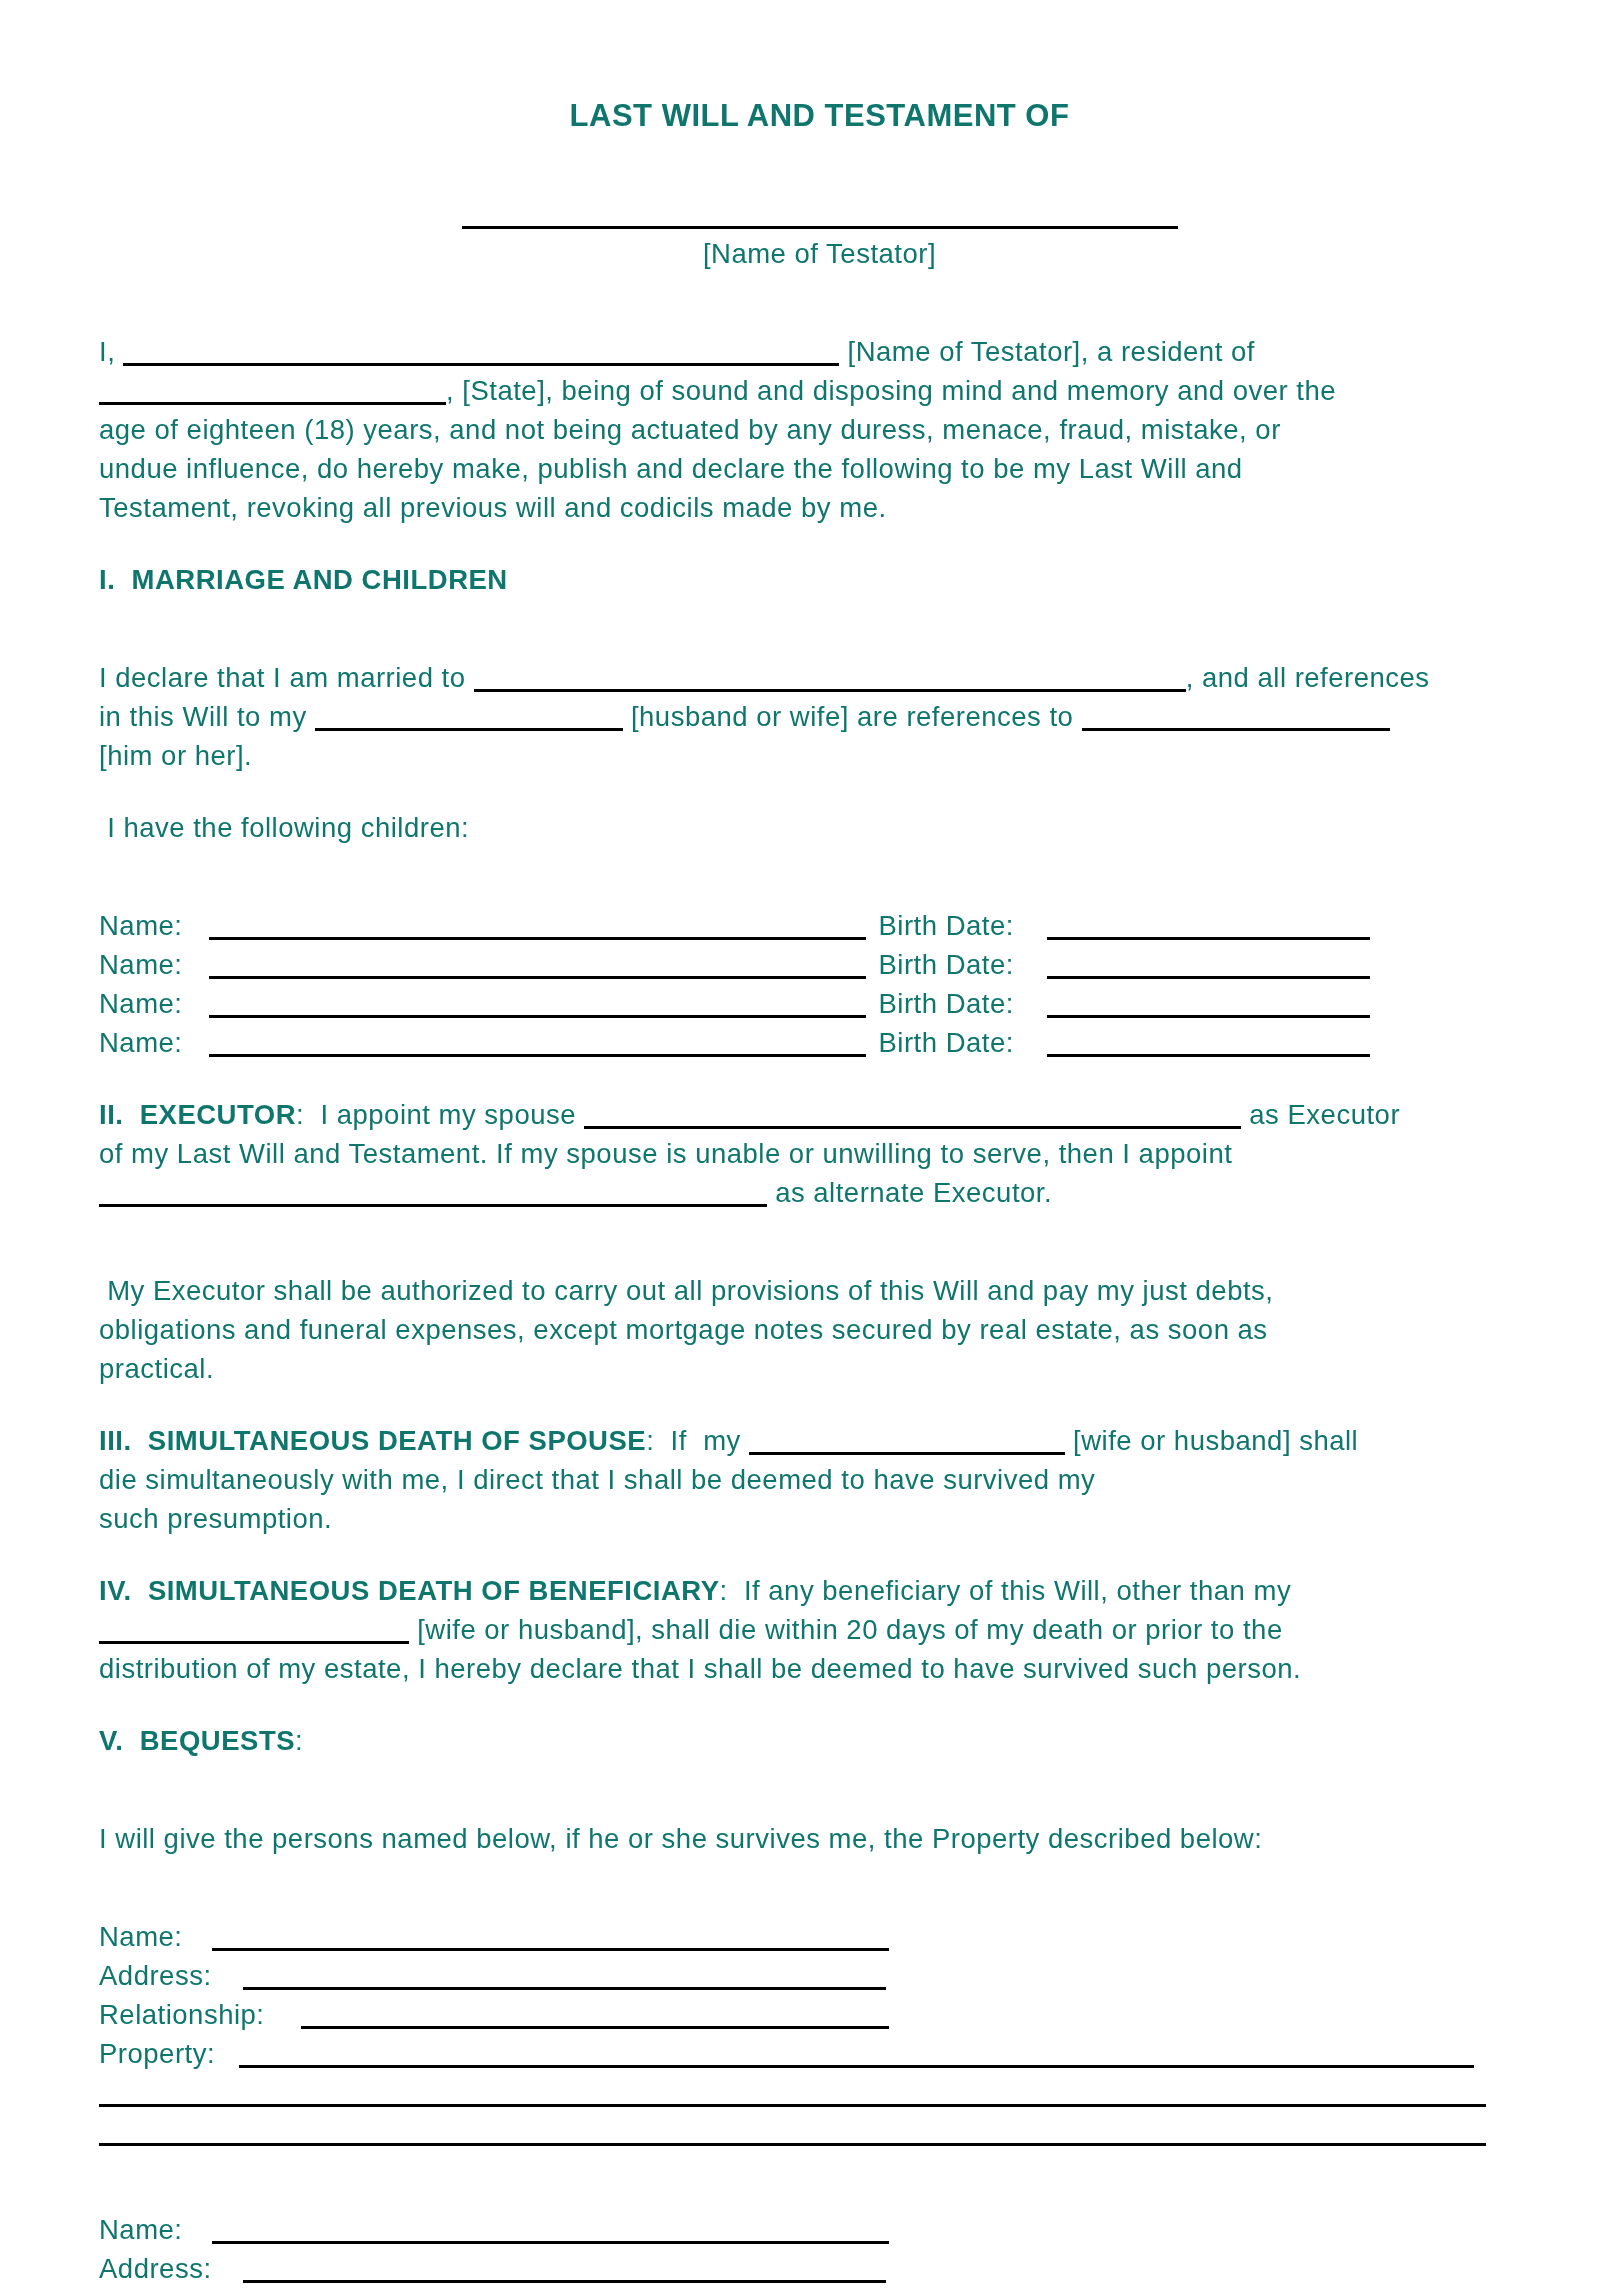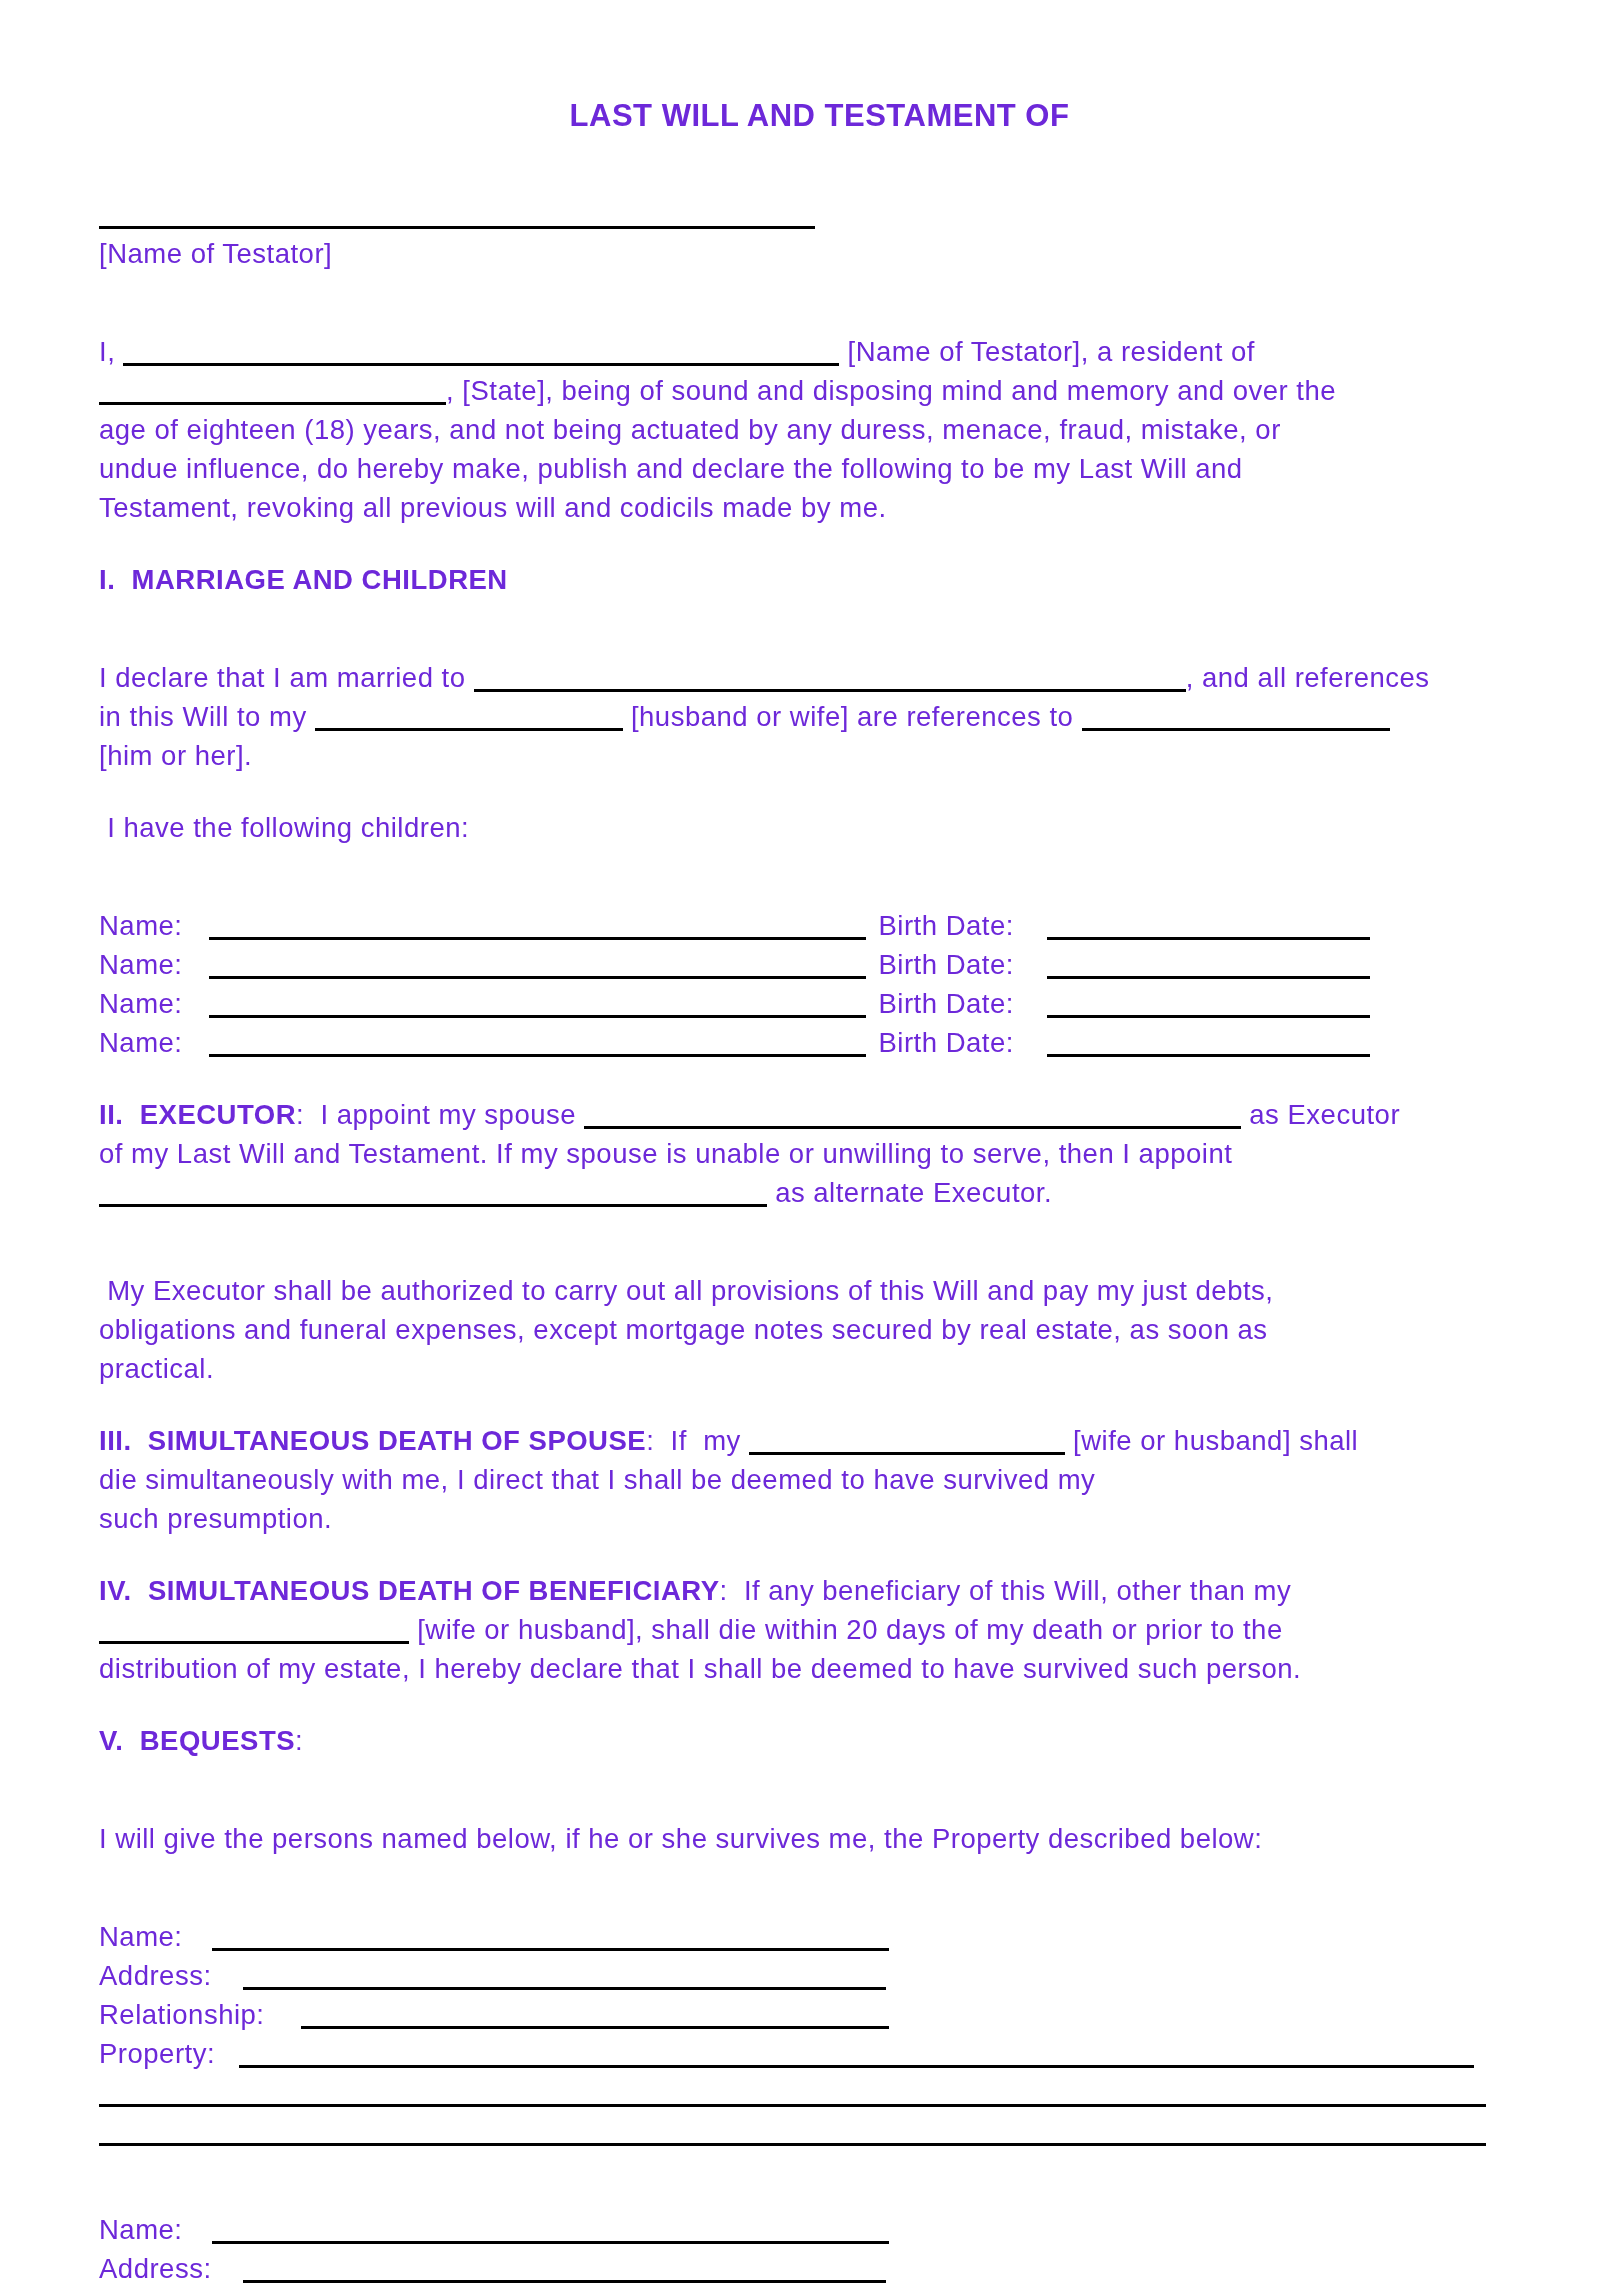--- a/index.html
+++ b/index.html
@@ -1,32 +1,32 @@
 <!DOCTYPE html>
 <html style="font-size:14.7px"><head>
 <meta charset="utf-8">
 <style>
   html,body{margin:0;padding:0;background:#ffffff;}
   .page{
     position:relative;
     width:1623px;height:2296px;
     box-sizing:border-box;
-    background:#ffffff;color:#6d28d9;
+    background:#ffffff;color:#0f766e;
     padding:96px 83px 9px 99px;
     overflow:hidden;
     font-family:"Liberation Sans",sans-serif;
     font-size:27.5px;line-height:39px;letter-spacing:0.5px;
   }
   .line{white-space:pre;}
   .b{font-weight:bold;}
   .title{
     margin:0;font-size:31px;line-height:40px;font-weight:bold;
     text-align:center;letter-spacing:0.5px;
   }
-  .center{}
+  .center{text-align:center;}
   .blk{margin-top:59px;}
   .blk.tight{margin-top:33px;}
   .blank{
     display:inline-block;
     height:22px;
     border-bottom:3.7px solid #000000;
     vertical-align:-4.6px;
   }
 </style>
 </head>

